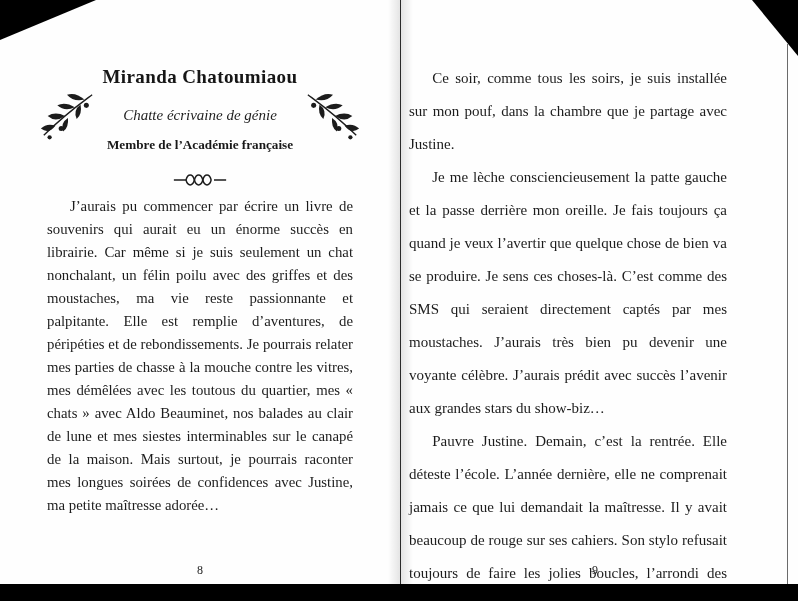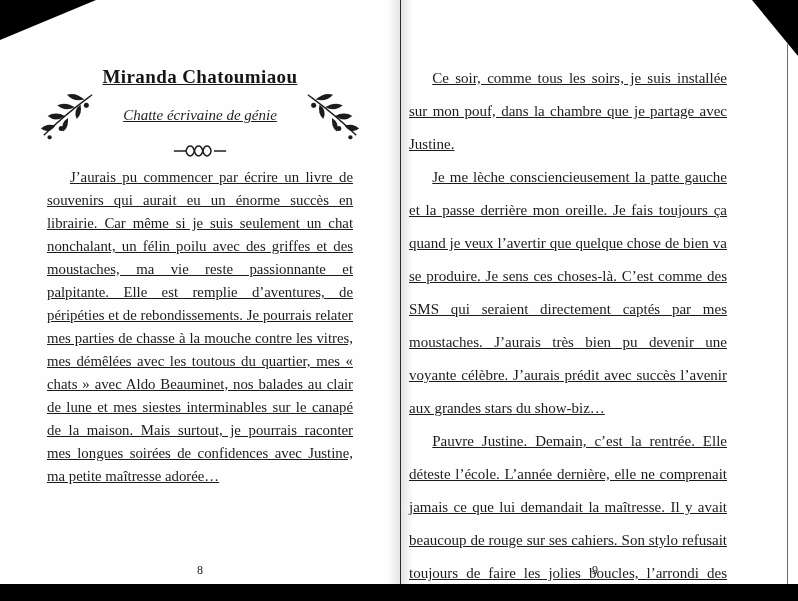--- a/index.html
+++ b/index.html
@@ -1,21 +1,21 @@
 <!DOCTYPE html>
 <html><head>
 <meta charset="utf-8">
 <style>
   html,body { margin:0; padding:0; background:#000; }
   .screen {
     position:relative; width:798px; height:601px; overflow:hidden;
     background:#000; font-family:"Liberation Serif","DejaVu Serif",serif;
   }
   .page {
-    position:absolute; top:0; height:585px; background:#fefefe; color:#1b1b1b;text-decoration:underline;
+    position:absolute; top:0; height:585px; background:#fefefe; color:#1b1b1b;
   }
   .page-left  { left:0;   width:400px; }
   .page-right { left:401px; width:397px; }
   .spine {
     position:absolute; left:400px; top:0; width:1px; height:585px; background:#2b2b2b; z-index:5;
   }
   .spine-shade-l {
     position:absolute; left:388px; top:0; width:12px; height:585px; z-index:4;
     background:linear-gradient(to right, rgba(0,0,0,0), rgba(0,0,0,0.10));
   }
@@ -79,20 +79,21 @@
           <path d="M18,38 q-9,-3 -15,3 q8,6 15,-3 Z" fill="#1c1c1c"></path>
           <path d="M44,16 q2,10 -4,15 q-4,-9 4,-15 Z" fill="#1c1c1c"></path>
           <path d="M31,30 q1,10 -5,14 q-3,-9 5,-14 Z" fill="#1c1c1c"></path>
           <circle cx="50" cy="17" r="2.6" fill="#1c1c1c"></circle>
           <circle cx="24" cy="41" r="2.6" fill="#1c1c1c"></circle>
           <circle cx="12" cy="50" r="2.2" fill="#1c1c1c"></circle>
         </svg>
       </span>
       <h1 class="title">Miranda Chatoumiaou</h1>
       <div class="subtitle">Chatte écrivaine de génie</div>
+      <div class="affiliation">Membre de l’Académie française</div>
       <span class="branch branch-right">
         <svg width="58" height="56" viewBox="0 0 60 56" fill="none">
           <path d="M56,6 C44,15 27,27 6,48" stroke="#1c1c1c" stroke-width="1.4"></path>
           <path d="M48,11 q-9,-8 -18,-5 q7,8 18,5 Z" fill="#1c1c1c"></path>
           <path d="M38,19 q-10,-6 -18,-2 q8,7 18,2 Z" fill="#1c1c1c"></path>
           <path d="M28,28 q-10,-5 -18,0 q8,7 18,0 Z" fill="#1c1c1c"></path>
           <path d="M18,38 q-9,-3 -15,3 q8,6 15,-3 Z" fill="#1c1c1c"></path>
           <path d="M44,16 q2,10 -4,15 q-4,-9 4,-15 Z" fill="#1c1c1c"></path>
           <path d="M31,30 q1,10 -5,14 q-3,-9 5,-14 Z" fill="#1c1c1c"></path>
           <circle cx="50" cy="17" r="2.6" fill="#1c1c1c"></circle>

